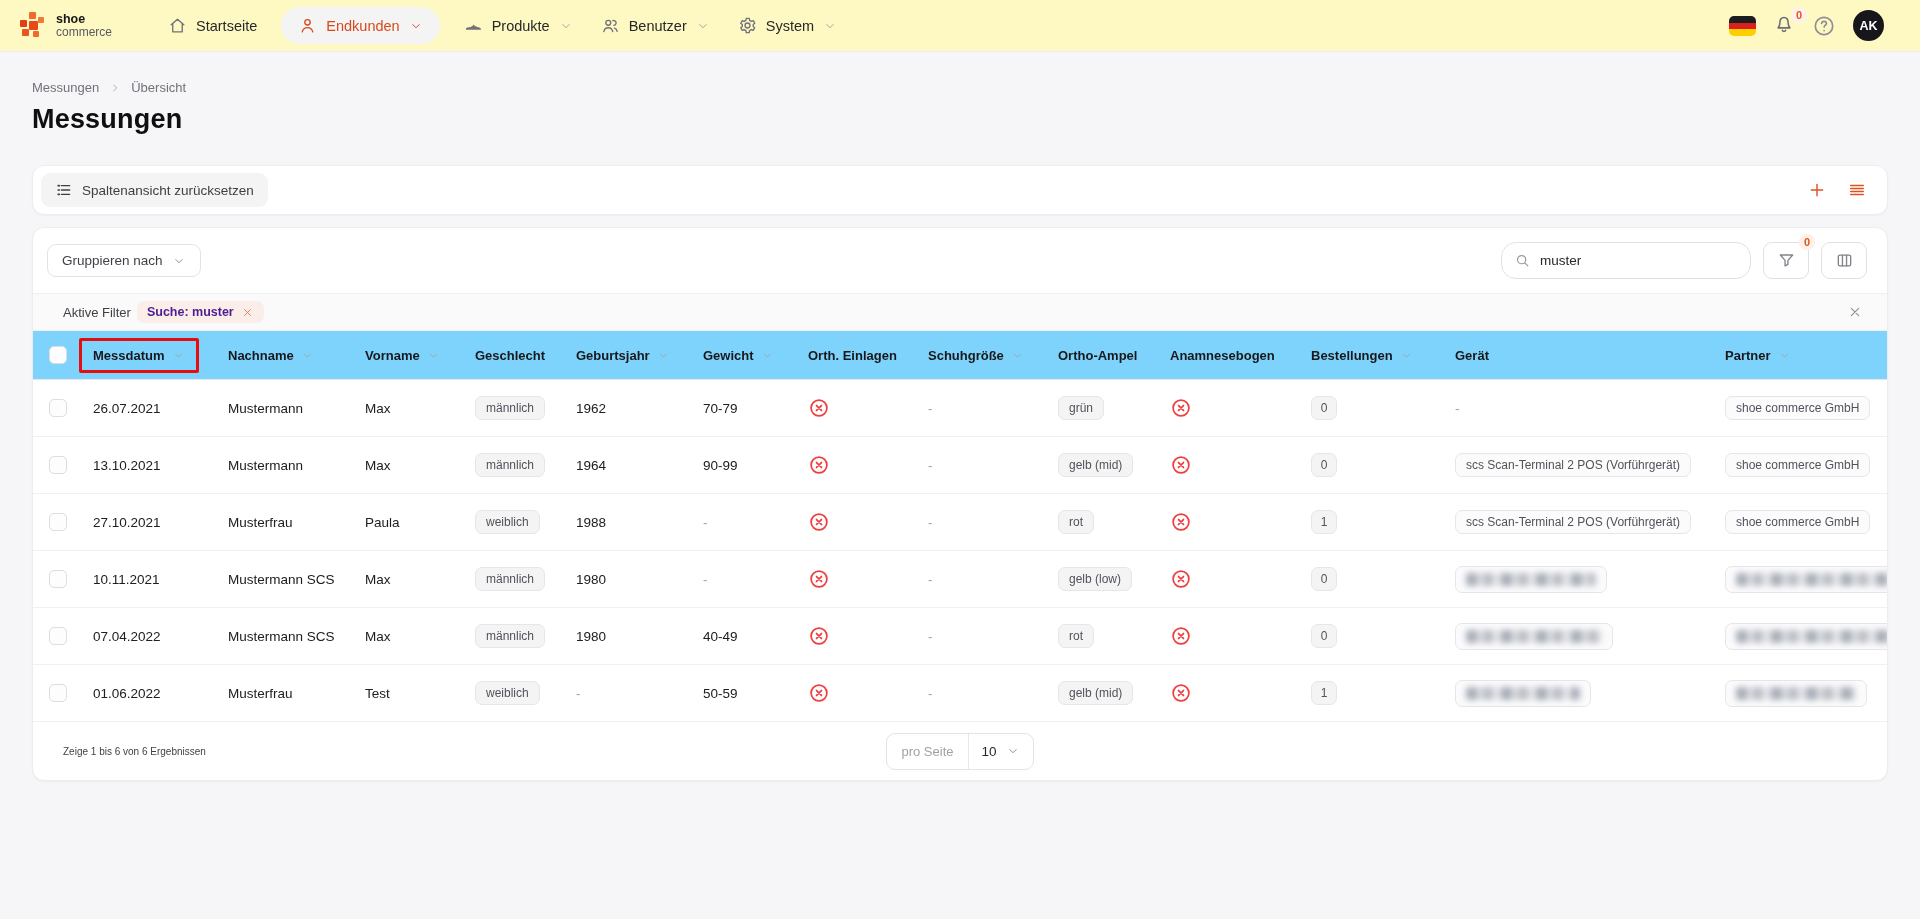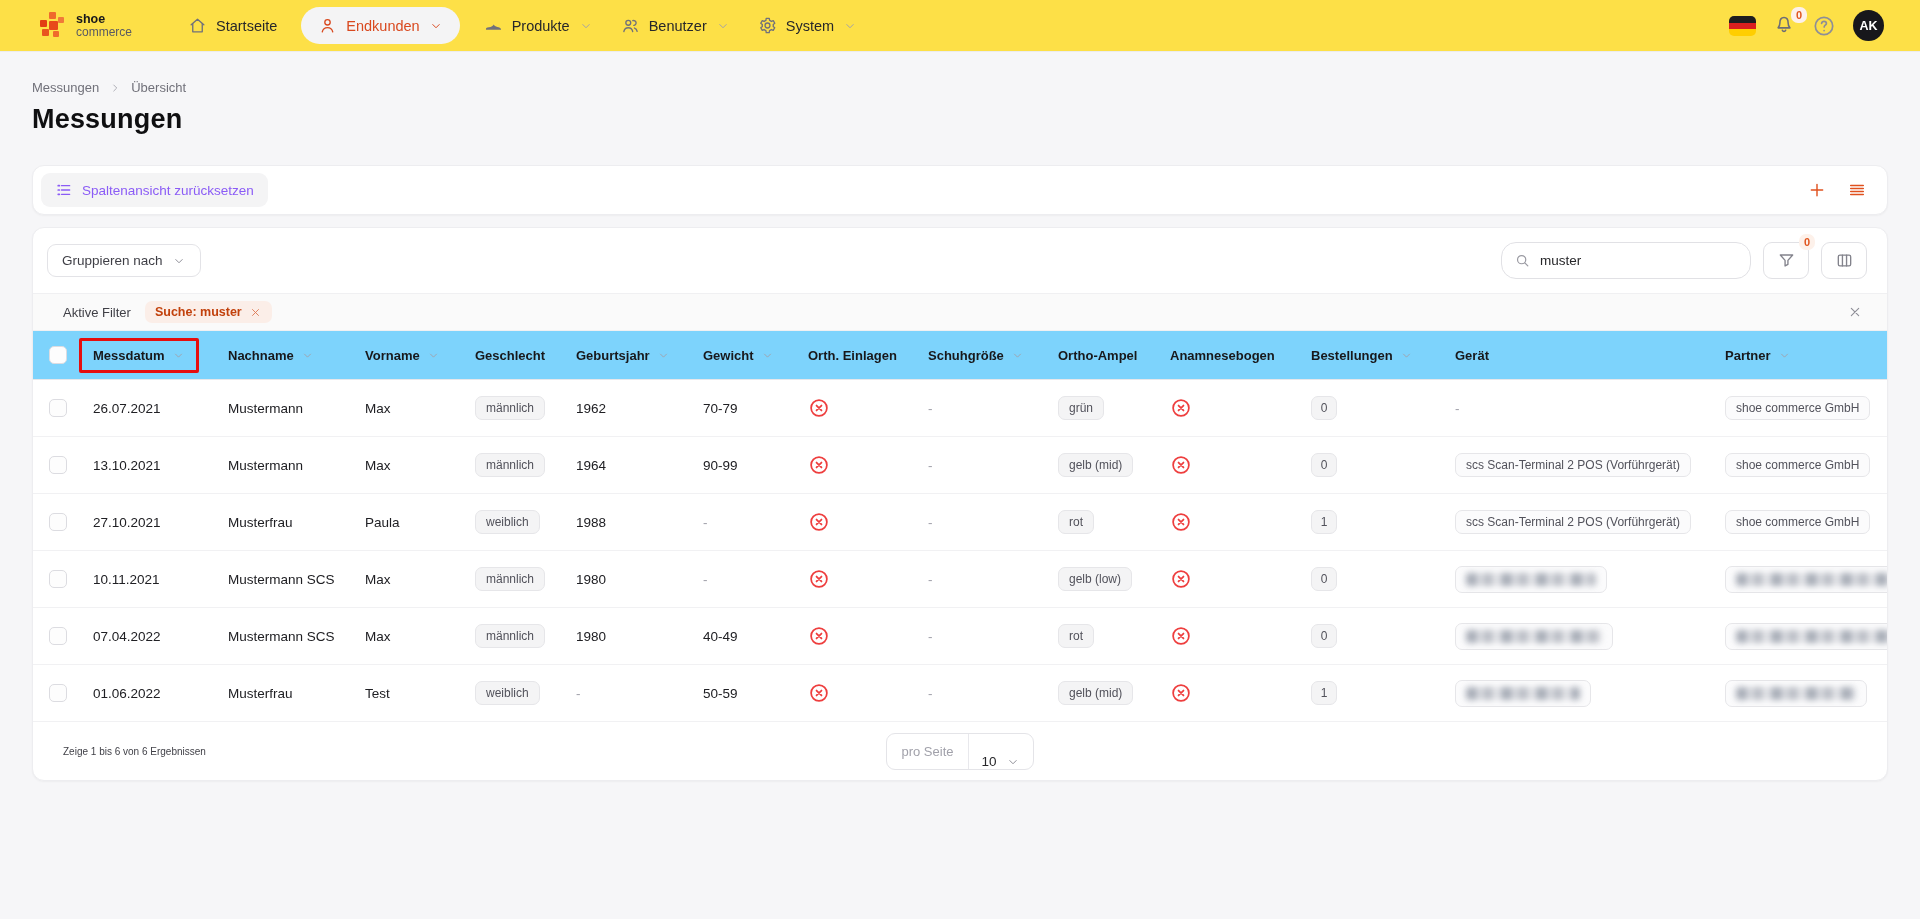--- a/index.html
+++ b/index.html
@@ -5,21 +5,21 @@
   *{margin:0;padding:0;box-sizing:border-box}
   html,body{width:1920px;height:919px;overflow:hidden}
   body{font-family:"Liberation Sans","DejaVu Sans",sans-serif;background:#f6f6f8;color:#1c1c21;-webkit-font-smoothing:antialiased}
 
   
   .icn{display:inline-flex;flex:0 0 auto}
   .icn svg{display:block;width:100%;height:100%;fill:none;stroke:currentColor;stroke-width:1.7;stroke-linecap:round;stroke-linejoin:round}
   .icn svg.fill path{fill:currentColor;stroke:none}
 
   
-  .nav{height:52px;background:#fde047;border-bottom:1px solid #ececee;display:flex;align-items:center;padding:0 36px 0 40px}
+  .nav{height:52px;background:#fef9c3;border-bottom:1px solid #ececee;display:flex;align-items:center;padding:0 36px 0 20px}
   .logo{display:flex;align-items:center;gap:9px;cursor:pointer}
   .logo-mark{position:relative;width:27px;height:27px}
   .logo-mark i{position:absolute;display:block;background:#e04a1a;border-radius:1px}
   .logo-text{font-size:12px;line-height:1.05;color:#5a5a62}
   .logo-text b{display:block;color:#17171b;font-size:12.5px}
   .nav-items{display:flex;align-items:flex-end;gap:20px;margin-left:52px}
   .nav-item{display:flex;align-items:center;gap:9px;font-size:14.5px;color:#27272a;cursor:pointer;padding:9px 4px;border-radius:999px}
   .nav-item .icn{width:19px;height:19px;color:#71717a}
   .nav-item .chev{width:14px;height:14px;color:#a1a1aa}
   .nav-item.active{background:#f4f4f5;color:#d9491f;padding:9px 17px}
@@ -35,41 +35,41 @@
   
   .content{padding:0 32px}
   .breadcrumb{display:flex;align-items:center;gap:10px;margin-top:28px;font-size:13px;color:#71717a}
   .breadcrumb .sep{width:12px;height:12px;color:#a1a1aa}
   .breadcrumb span{cursor:pointer}
   h1{margin-top:9px;font-size:27px;font-weight:700;color:#0f0f11;letter-spacing:.2px}
 
   
   .card{background:#fff;border:1px solid #ededf0;border-radius:12px;box-shadow:0 1px 2px rgba(20,20,30,.04)}
   .card-toolbar{margin-top:30px;height:50px;display:flex;align-items:center;padding:0 20px 0 8px}
-  .btn-reset{display:flex;align-items:center;gap:9px;background:#f4f4f5;border-radius:9px;padding:8px 14px;color:#8b5cf6;font-size:13.5px;cursor:pointer}
+  .btn-reset{display:flex;align-items:center;gap:9px;background:#f4f4f5;border-radius:9px;padding:8px 14px;color:#404040;font-size:13.5px;cursor:pointer}
   .btn-reset .icn{width:18px;height:18px}
   .toolbar-right{margin-left:auto;display:flex;align-items:center;gap:20px;color:#e0511e}
   .tool-icn{width:20px;height:20px;cursor:pointer}
 
   .card-table{margin-top:12px;overflow:hidden}
   .table-toolbar{display:flex;align-items:center;padding:14px 20px 14px 14px}
   .btn-group{display:flex;align-items:center;gap:9px;border:1px solid #e3e3e7;border-radius:9px;padding:8px 14px;font-size:13.5px;color:#3f3f46;background:#fff;cursor:pointer}
   .btn-group .chev{width:14px;height:14px;color:#8e8e97}
   .tt-right{margin-left:auto;display:flex;align-items:center;gap:12px}
   .search-box{display:flex;align-items:center;gap:9px;width:250px;height:37px;border:1px solid #e1e1e5;border-radius:15px;padding:0 12px;background:#fff}
   .search-box .icn{width:17px;height:17px;color:#9a9aa2}
   .search-box input{border:none;outline:none;flex:1;font-size:13.5px;color:#27272a;font-family:inherit;background:transparent}
   .sq-btn{position:relative;width:46px;height:37px;border:1px solid #e1e1e5;border-radius:9px;background:#fff;display:flex;align-items:center;justify-content:center;color:#83838c;cursor:pointer}
   .sq-btn .icn{width:19px;height:19px}
   .sq-btn .mini-badge{top:-9px;right:-7px}
 
   
   .filter-bar{display:flex;align-items:center;background:#fafafa;border-top:1px solid #f0f0f2;height:37px;padding:0 24px 0 30px}
   .filter-bar .label{font-size:13px;color:#3f3f46;font-weight:500}
-  .chip{display:flex;align-items:center;gap:7px;margin-left:14px;background:#fbeee8;color:#c2410c;font-size:12.5px;font-weight:600;padding:4px 10px;border-radius:7px;cursor:pointer}
+  .chip{display:flex;align-items:center;gap:7px;margin-left:6px;background:#fbeee8;color:#4c1d95;font-size:12.5px;font-weight:600;padding:4px 10px;border-radius:7px;cursor:pointer}
   .chip .icn{width:13px;height:13px;color:#dd7a55}
   .filter-bar .clear-all{margin-left:auto;width:16px;height:16px;color:#8e8e97;cursor:pointer}
 
   
   .tgrid{display:grid;grid-template-columns:40px 135px 137px 110px 101px 127px 105px 120px 130px 112px 141px 144px 270px minmax(0,1fr);align-items:center}
   .thead{background:#7dd3fc;border-top:1px solid #f0f0f2;border-bottom:1px solid #e7e7ea;height:50px}
   .th{display:flex;align-items:center;gap:7px;font-size:13px;font-weight:700;color:#18181b;padding-left:20px;white-space:nowrap;overflow:visible}
   .th .chev{width:13px;height:13px;color:#a1a1aa;cursor:pointer}
   .hl-box{display:inline-flex;align-items:center;gap:7px;border:3px solid #e60d0d;border-radius:2px;padding:7px 11px;margin-left:-14px}
   .trow{height:57px;border-bottom:1px solid #f1f1f3;background:#fff}
@@ -83,21 +83,21 @@
   .blur-bar{height:13px;border-radius:3px;filter:blur(3px);opacity:.85;width:100%;
     background:repeating-linear-gradient(90deg,#9aa0ac 0 11px,#d8dadf 11px 17px,#b0b4bd 17px 27px,#e2e3e7 27px 35px)}
   .xc{width:22px;height:22px;color:#ee3e3e;stroke-width:2}
   .xc svg{stroke-width:1.9}
 
   
   .tfoot{position:relative;height:58px;display:flex;align-items:center;justify-content:center}
   .results{position:absolute;left:30px;font-size:10px;color:#3f3f46}
   .pager{display:flex;align-items:stretch;border:1px solid #e4e4e8;border-radius:9px;height:37px;overflow:hidden;background:#fff}
   .pager .seg1{display:flex;align-items:center;padding:0 14px;font-size:13px;color:#a1a1aa;border-right:1px solid #e8e8ec}
-  .pager .seg2{display:flex;align-items:flex-end;gap:9px;padding:0 13px;font-size:13.5px;color:#27272a;cursor:pointer}
+  .pager .seg2{display:flex;align-items:center;gap:9px;padding:0 13px;font-size:13.5px;color:#27272a;cursor:pointer}
   .pager .chev{width:14px;height:14px;color:#8e8e97}
 </style>
 </head>
 <body>
 
 <header class="nav">
   <div class="logo">
     <div class="logo-mark">
         <i style="left: 9px; top: 0px; width: 7px; height: 7px; background: rgb(239, 106, 44);"></i>
         <i style="left: 0px; top: 8px; width: 7px; height: 7px; background: rgb(226, 61, 20);"></i>

